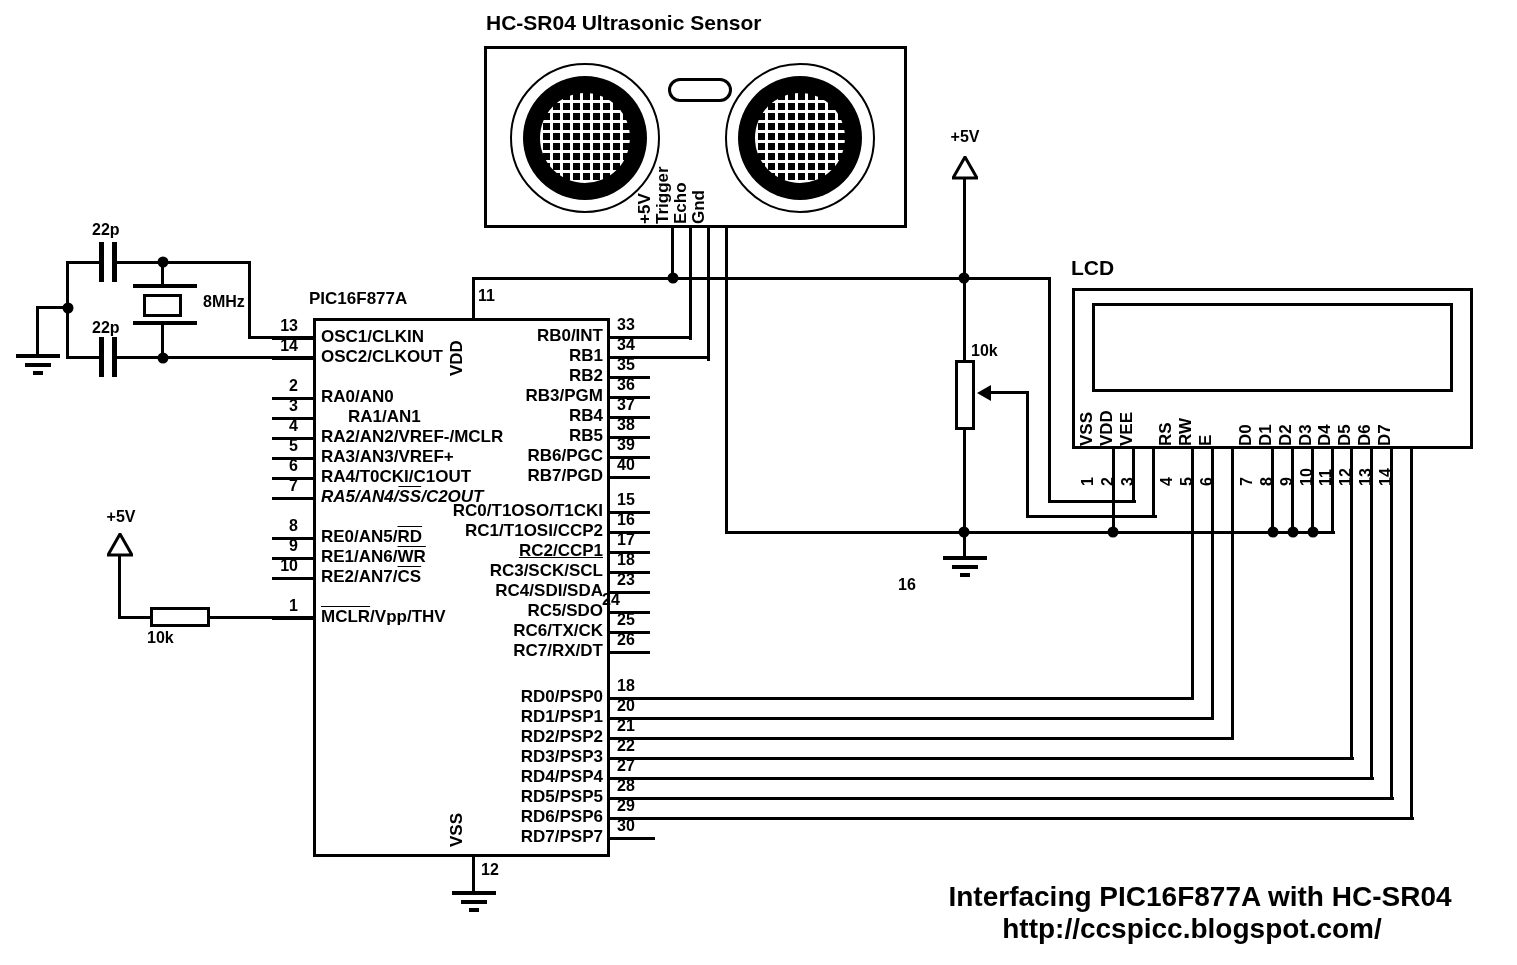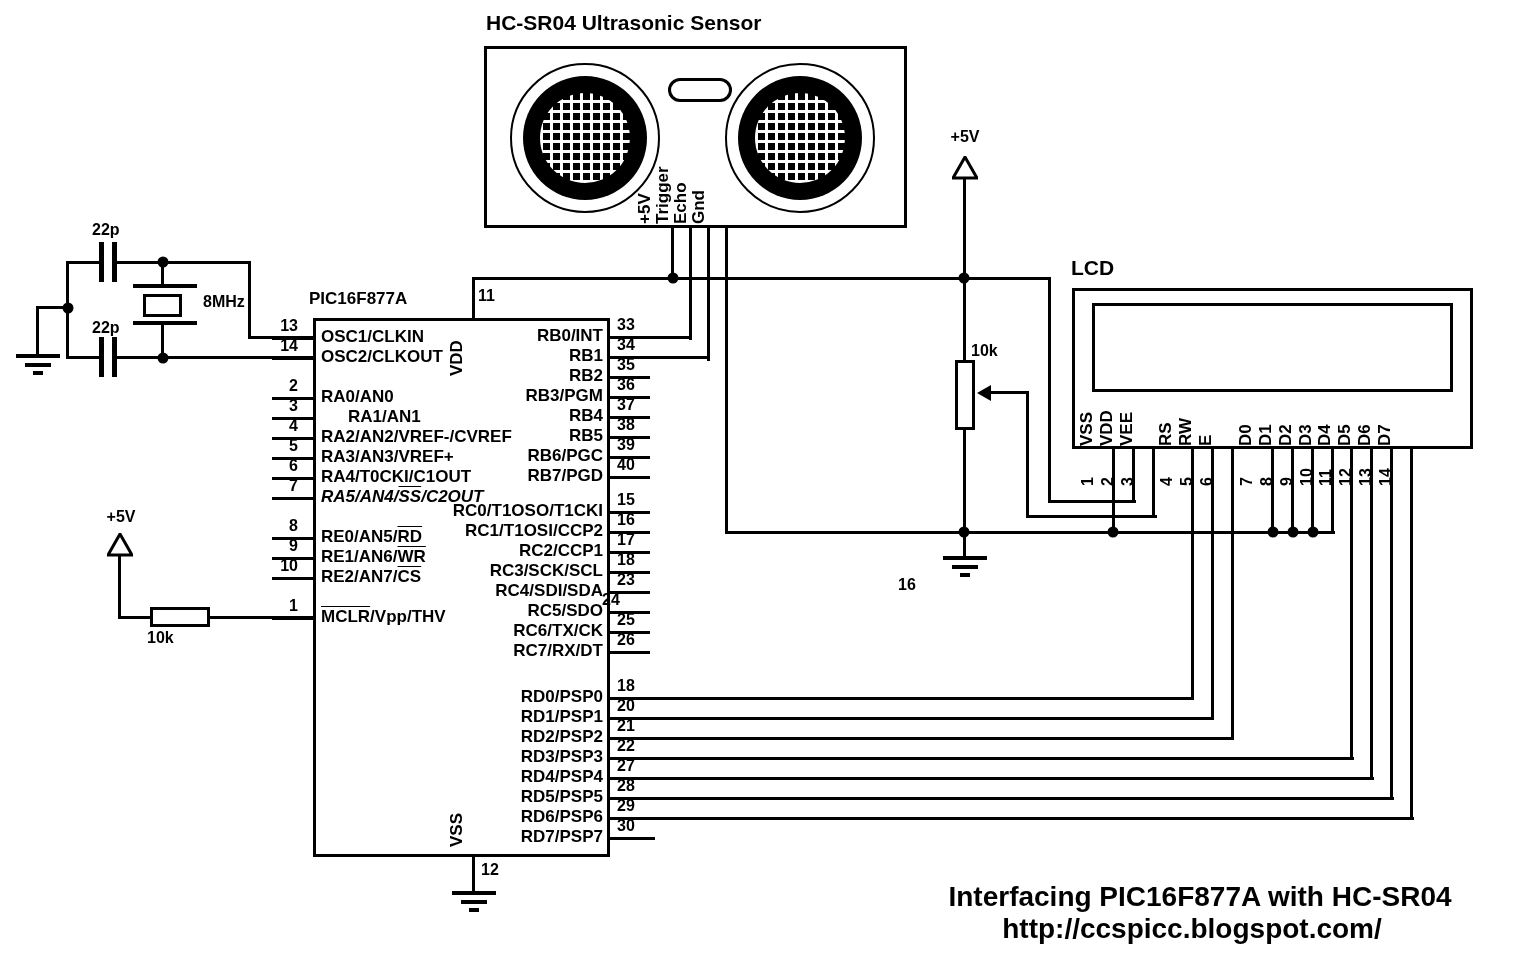--- a/index.html
+++ b/index.html
@@ -202,21 +202,21 @@
 <div id="pins">
     <div class="num numright" style="left:252px;top:317px;">13</div>
     <div class="lbl" style="left:321px;top:328px;">OSC1/CLKIN</div>
     <div class="num numright" style="left:252px;top:337px;">14</div>
     <div class="lbl" style="left:321px;top:348px;">OSC2/CLKOUT</div>
     <div class="num numright" style="left:252px;top:377px;">2</div>
     <div class="lbl" style="left:321px;top:388px;">RA0/AN0</div>
     <div class="num numright" style="left:252px;top:397px;">3</div>
     <div class="lbl" style="left:332px;top:408px;margin-left:16px;">RA1/AN1</div>
     <div class="num numright" style="left:252px;top:417px;">4</div>
-    <div class="lbl" style="left:321px;top:428px;">RA2/AN2/VREF-/CVREF</div>
+    <div class="lbl" style="left:321px;top:428px;">RA2/AN2/VREF-/MCLR</div>
     <div class="num numright" style="left:252px;top:437px;">5</div>
     <div class="lbl" style="left:321px;top:448px;">RA3/AN3/VREF+</div>
     <div class="num numright" style="left:252px;top:457px;">6</div>
     <div class="lbl" style="left:321px;top:468px;">RA4/T0CKI/C1OUT</div>
     <div class="num numright" style="left:252px;top:477px;">7</div>
     <div class="lbl" style="left:321px;top:488px;font-style:italic;">RA5/AN4/<span class="ov">SS</span>/C2OUT</div>
     <div class="num numright" style="left:252px;top:517px;">8</div>
     <div class="lbl" style="left:321px;top:528px;">RE0/AN5/<span class="ov">RD</span></div>
     <div class="num numright" style="left:252px;top:537px;">9</div>
     <div class="lbl" style="left:321px;top:548px;">RE1/AN6/<span class="ov">WR</span></div>
@@ -238,21 +238,21 @@
     <div class="lbl rightlbl" style="left:353px;top:427px;">RB5</div>
     <div class="num" style="left:617px;top:436px;">39</div>
     <div class="lbl rightlbl" style="left:353px;top:447px;">RB6/PGC</div>
     <div class="num" style="left:617px;top:456px;">40</div>
     <div class="lbl rightlbl" style="left:353px;top:467px;">RB7/PGD</div>
     <div class="num" style="left:617px;top:491px;">15</div>
     <div class="lbl rightlbl" style="left:353px;top:502px;">RC0/T1OSO/T1CKI</div>
     <div class="num" style="left:617px;top:511px;">16</div>
     <div class="lbl rightlbl" style="left:353px;top:522px;">RC1/T1OSI/CCP2</div>
     <div class="num" style="left:617px;top:531px;">17</div>
-    <div class="lbl rightlbl" style="left:353px;top:542px;">RC2/CCP1</div>
+    <div class="lbl rightlbl" style="left:353px;top:542px;text-decoration:underline;">RC2/CCP1</div>
     <div class="num" style="left:617px;top:551px;">18</div>
     <div class="lbl rightlbl" style="left:353px;top:562px;">RC3/SCK/SCL</div>
     <div class="num" style="left:617px;top:571px;">23</div>
     <div class="lbl rightlbl" style="left:353px;top:582px;">RC4/SDI/SDA</div>
     <div class="num" style="left:602px;top:591px;">24</div>
     <div class="lbl rightlbl" style="left:353px;top:602px;">RC5/SDO</div>
     <div class="num" style="left:617px;top:611px;">25</div>
     <div class="lbl rightlbl" style="left:353px;top:622px;">RC6/TX/CK</div>
     <div class="num" style="left:617px;top:631px;">26</div>
     <div class="lbl rightlbl" style="left:353px;top:642px;">RC7/RX/DT</div>

